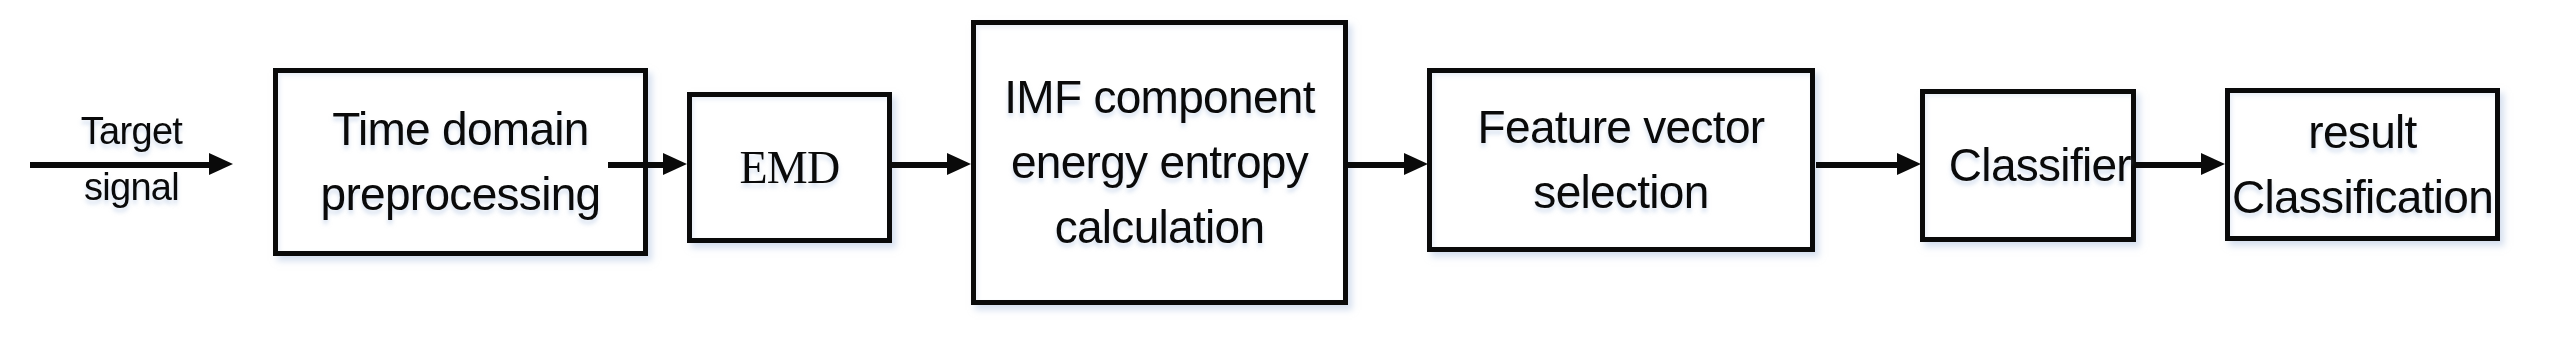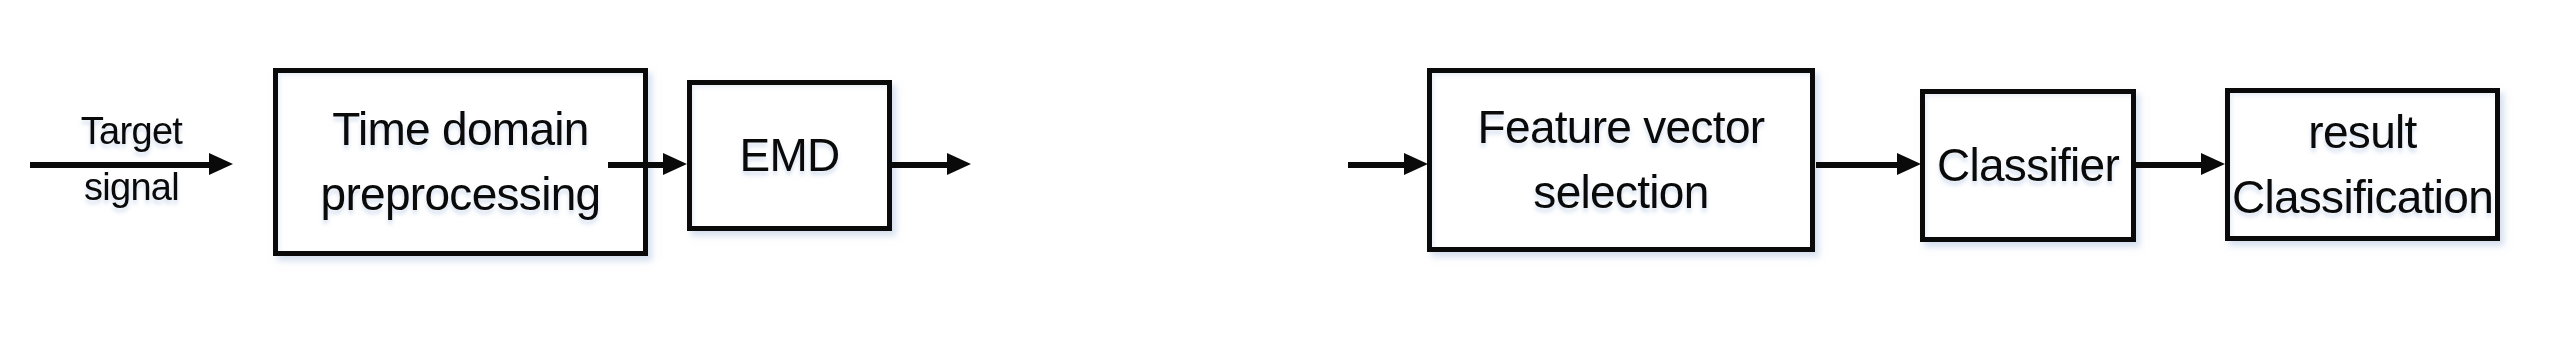--- a/index.html
+++ b/index.html
@@ -31,24 +31,24 @@
     letter-spacing: -0.7px;
     box-shadow: 4px 4.6px 6.6px rgba(178, 197, 226, 0.55),
                 inset 2px 2.6px 4.6px rgba(200, 214, 238, 0.40);
   }
   .box span {
     display: block;
     white-space: nowrap;
     text-shadow: 0 4px 4.6px rgba(176, 196, 226, 0.55);
   }
   .box-1 { left: 232px;  top: 68px; width: 375px; height: 188px; margin-left: 41px; }
-  .box-2 { left: 687px; top: 80px; width: 205px; height: 151px; }
+  .box-2 { left: 687px; top: 92px; width: 205px; height: 151px; font-family: Liberation Serif, serif; }
   .box-3 { left: 971px; top: 20px;  width: 377px; height: 285px; }
   .box-4 { left: 1427px; top: 68px; width: 388px; height: 184px; text-align: right; }
-  .box-5 { left: 1920px; top: 89px; width: 216px; height: 153px; }
+  .box-5 { left: 1920px; top: 89px; width: 216px; height: 153px; align-items: flex-end; }
   .box-6 { left: 2225px; top: 88px; width: 275px; height: 153px; }
 
   .shaft {
     position: absolute;
     top: 162px;
     height: 6px;
     background: var(--line-color, #0a0a0a);
   }
   .head {
     position: absolute;
@@ -98,20 +98,25 @@
   <div class="shaft shaft-1"></div>
   <div class="head head-1"></div>
 
   <div class="box box-2">
     <span>EMD</span>
   </div>
 
   <div class="shaft shaft-2"></div>
   <div class="head head-2"></div>
 
+  <div class="box box-3">
+    <span>IMF component</span>
+    <span>energy entropy</span>
+    <span>calculation</span>
+  </div>
 
   <div class="shaft shaft-3"></div>
   <div class="head head-3"></div>
 
   <div class="box box-4">
     <span>Feature vector</span>
     <span>selection</span>
   </div>
 
   <div class="shaft shaft-4"></div>

